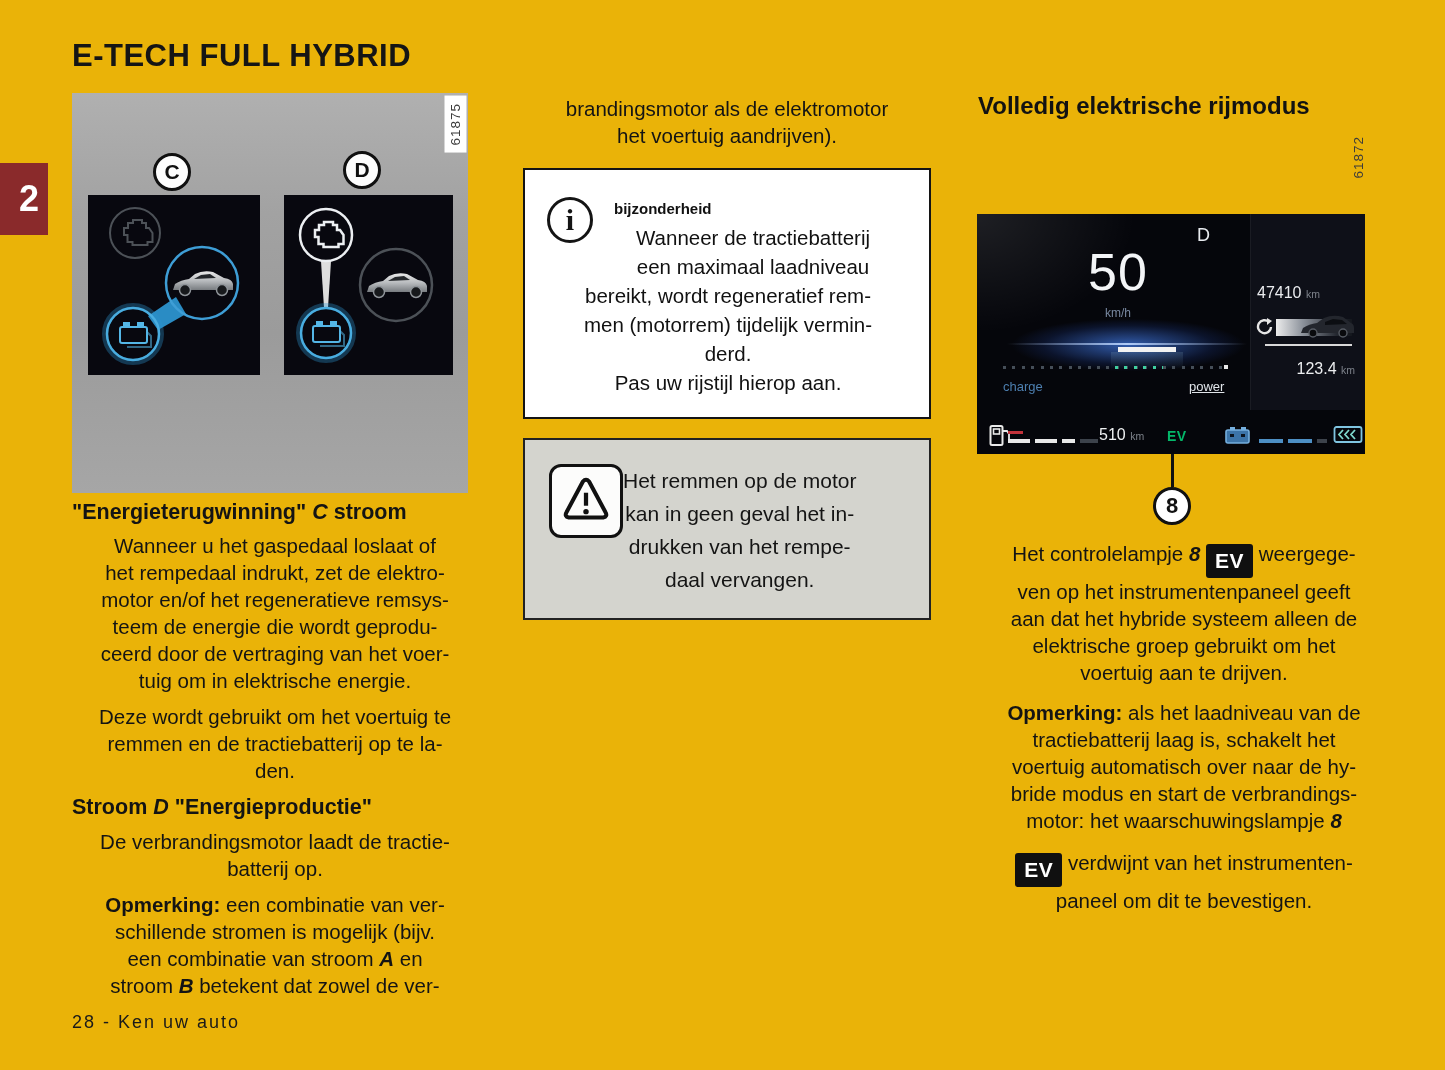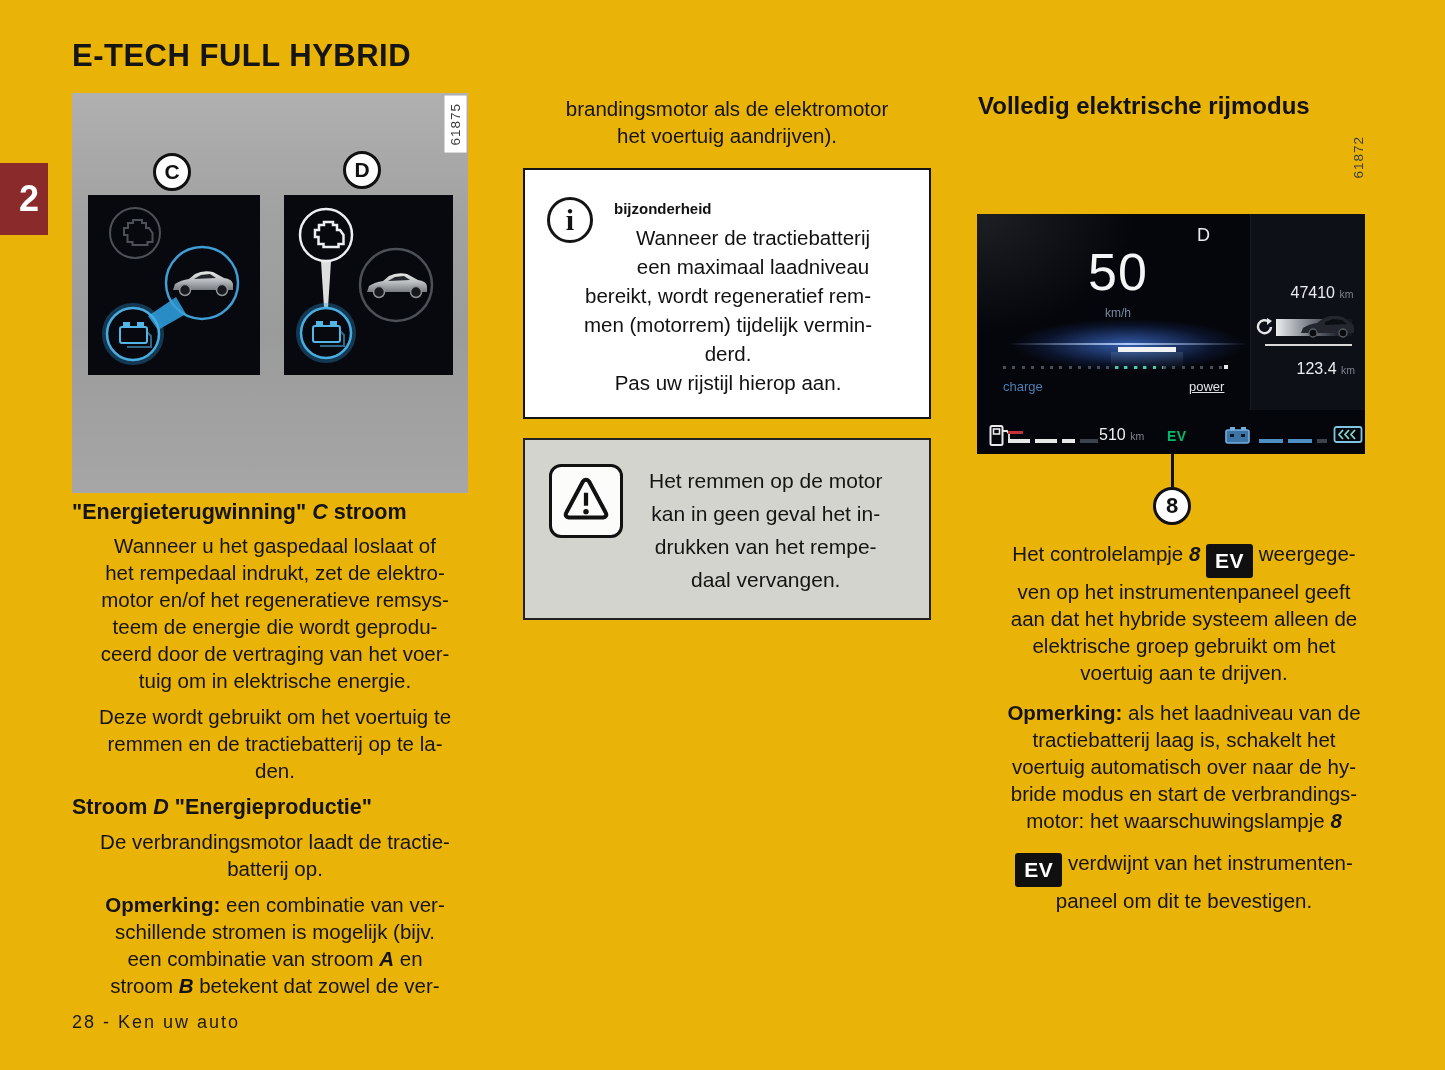--- a/index.html
+++ b/index.html
@@ -32,21 +32,21 @@
   .col-mid{left:523px;top:95px;width:408px;}
   .bodytext{font-size:20.5px;line-height:27px;color:#141414;}
   .info-box{position:relative;margin-top:19px;border:2px solid #141414;background:#fff;
             padding:24px 20px 20px 22px;box-sizing:border-box;}
   .info-icon{position:absolute;left:22px;top:27px;width:46px;height:46px;border:3px solid #141414;
              border-radius:50%;box-sizing:border-box;display:flex;align-items:center;justify-content:center;
              font-family:"Liberation Serif",serif;font-weight:bold;font-size:30px;color:#141414;}
   .info-h{margin-left:67px;font-weight:bold;font-size:15px;line-height:29px;}
   .info-l1{margin-left:50px;font-size:20.5px;line-height:29px;}
   .info-l2{font-size:20.5px;line-height:29px;}
-  .warn-box{margin-top:19px;border:2px solid #222;background:#d4d4ce;display:flex;gap:26px;
+  .warn-box{margin-top:19px;border:2px solid #222;background:#d4d4ce;display:flex;
             padding:24px 18px 22px 24px;box-sizing:border-box;align-items:flex-start;}
   .warn-icon{flex:0 0 74px;width:74px;height:74px;background:#fcfcfb;border:3px solid #111;
              border-radius:12px;box-sizing:border-box;display:flex;align-items:center;justify-content:center;}
   .warn-text{font-size:21px;line-height:33px;color:#141414;}
 
   
   .r-heading{left:978px;top:92px;font-size:24px;font-weight:bold;color:#121212;}
   .col-right{left:978px;top:540px;width:412px;}
   .ev-badge{display:inline-block;background:#101010;color:#fff;font-weight:bold;font-size:21px;
             line-height:1;padding:6px 9px 7px;border-radius:3px;vertical-align:-7px;letter-spacing:.5px;}
@@ -73,21 +73,21 @@
   .cl-bar{position:absolute;left:141px;top:133px;width:58px;height:5px;background:#f2f2f2;}
   .cl-barglow{position:absolute;left:134px;top:138px;width:72px;height:18px;
               background:linear-gradient(180deg,rgba(140,180,200,.18),transparent);}
   .cl-ticks{position:absolute;left:26px;top:152px;width:226px;height:3px;
             background:repeating-linear-gradient(90deg,#454e58 0 3px,transparent 3px 9.4px);}
   .cl-ticks-teal{position:absolute;left:138px;top:152px;width:48px;height:3px;
             background:repeating-linear-gradient(90deg,#3fd0a2 0 3px,transparent 3px 9.4px);}
   .cl-tick-end{position:absolute;left:247px;top:151px;width:4px;height:4px;background:#e8e8e8;}
   .cl-charge{position:absolute;left:26px;top:165px;font-size:13px;color:#4d7fb0;}
   .cl-power{position:absolute;left:212px;top:165px;font-size:13px;color:#e0e4e9;text-decoration:underline;}
-  .cl-odo{position:absolute;left:296px;top:70px;width:98px;text-align:center;font-size:16px;color:#e9ebee;}
+  .cl-odo{position:absolute;left:280px;top:70px;width:98px;text-align:left;font-size:16px;color:#e9ebee;}
   .cl-unit{font-size:10.5px;color:#7d828a;}
   .cl-beam{position:absolute;left:299px;top:105px;width:76px;height:17px;
            background:linear-gradient(90deg,#ececec,#8d939c 35%,#23272f 80%,#14171d);}
   .cl-underline{position:absolute;left:288px;top:130px;width:87px;height:2px;background:#d9d9d9;}
   .cl-trip{position:absolute;left:280px;top:146px;width:98px;text-align:right;font-size:16px;color:#eceef0;}
   .cl-range{position:absolute;left:122px;top:212px;font-size:16px;color:#eef0f2;}
   .cl-ev{position:absolute;left:190px;top:214px;font-size:14px;font-weight:bold;color:#04b86a;letter-spacing:.5px;}
   .cl-reddash{position:absolute;left:31px;top:217px;width:15px;height:3px;background:#c2323a;}
   .seg{position:absolute;top:225px;height:4px;background:#e8e8e8;}
   .seg.dim{background:#3c424b;}

